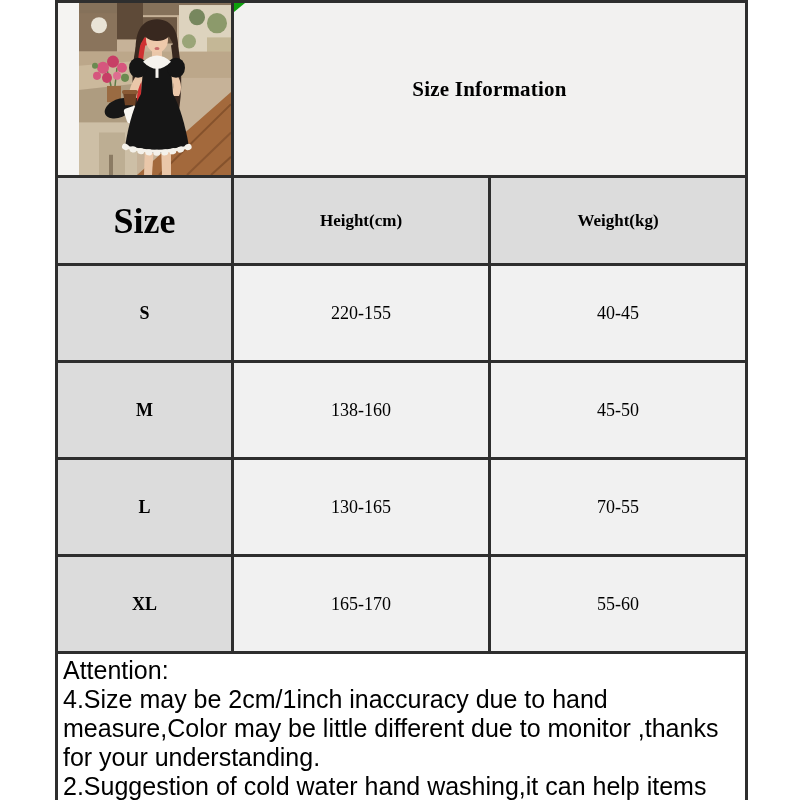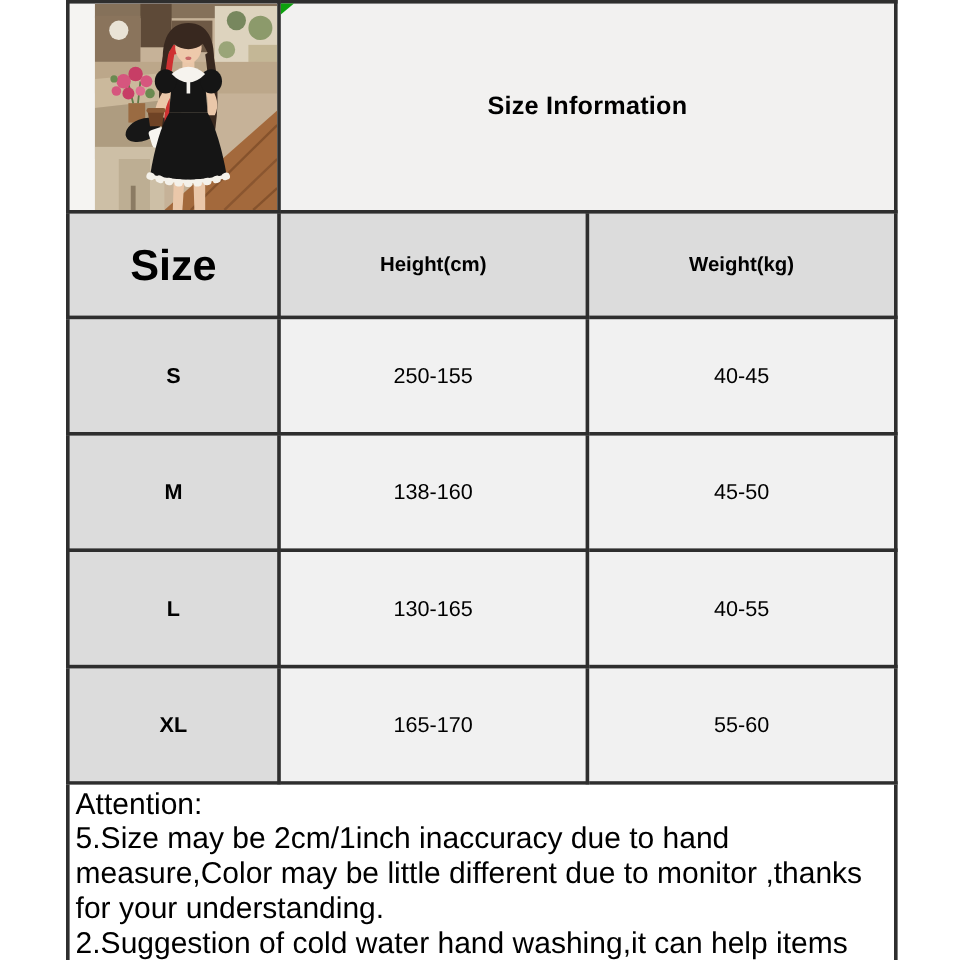--- a/index.html
+++ b/index.html
@@ -8,21 +8,21 @@
     --gray-cell-bg:#dcdcdc;
     --value-cell-bg:#f1f1f1;
     --photo-cell-bg:#f5f4f2;
     --page-bg:#ffffff;
     --corner-marker:#0da10d;
   }
   *{margin:0;padding:0;box-sizing:border-box;}
   html,body{width:800px;height:800px;background:var(--page-bg);
     font-family:"Liberation Sans","DejaVu Sans",sans-serif;color:#000;overflow:hidden;}
   .sheet{position:absolute;left:55px;top:0;width:693px;}
-  table.size-table{border-collapse:collapse;width:693px;table-layout:fixed;}
+  table.size-table{border-collapse:collapse;width:693px;table-layout:fixed;font-family:Liberation Serif, serif;}
   table.size-table td{border:3px solid var(--border);text-align:center;vertical-align:middle;}
   .photo-cell{width:176px;height:172px;background:var(--photo-cell-bg);padding:0;overflow:hidden;}
   .photo-frame{width:152px;height:172px;margin-left:auto;display:block;}
   .photo-frame svg{display:block;width:100%;height:100%;}
   .title-cell{background:var(--header-cell-bg);position:relative;}
   .title-text{font-weight:bold;font-size:21px;letter-spacing:.2px;}
   .corner-marker{position:absolute;top:0;left:0;width:0;height:0;
     border-top:9px solid var(--corner-marker);border-right:11px solid transparent;}
   .col-head{background:var(--gray-cell-bg);font-weight:bold;font-size:17px;height:88px;}
   .col-head.size-head{font-size:36px;}
@@ -112,40 +112,40 @@
     </tr>
 
     <tr>
       <td class="col-head size-head">Size</td>
       <td class="col-head">Height(cm)</td>
       <td class="col-head">Weight(kg)</td>
     </tr>
 
     <tr>
       <td class="size-cell">S</td>
-      <td class="value-cell">250-155</td>
+      <td class="value-cell">220-155</td>
       <td class="value-cell">40-45</td>
     </tr>
     <tr>
       <td class="size-cell">M</td>
       <td class="value-cell">138-160</td>
       <td class="value-cell">45-50</td>
     </tr>
     <tr>
       <td class="size-cell">L</td>
       <td class="value-cell">130-165</td>
-      <td class="value-cell">40-55</td>
+      <td class="value-cell">70-55</td>
     </tr>
     <tr>
       <td class="size-cell">XL</td>
       <td class="value-cell">165-170</td>
       <td class="value-cell">55-60</td>
     </tr>
   </tbody>
     </table>
 
   <div class="attention-box">
     <div>Attention:</div>
-    <div>5.Size may be 2cm/1inch inaccuracy due to hand measure,Color may be little different due to monitor ,thanks for your understanding.</div>
+    <div>4.Size may be 2cm/1inch inaccuracy due to hand measure,Color may be little different due to monitor ,thanks for your understanding.</div>
     <div>2.Suggestion of cold water hand washing,it can help items keep their shape.</div>
   </div>
 
 </div>
 
 </body></html>

